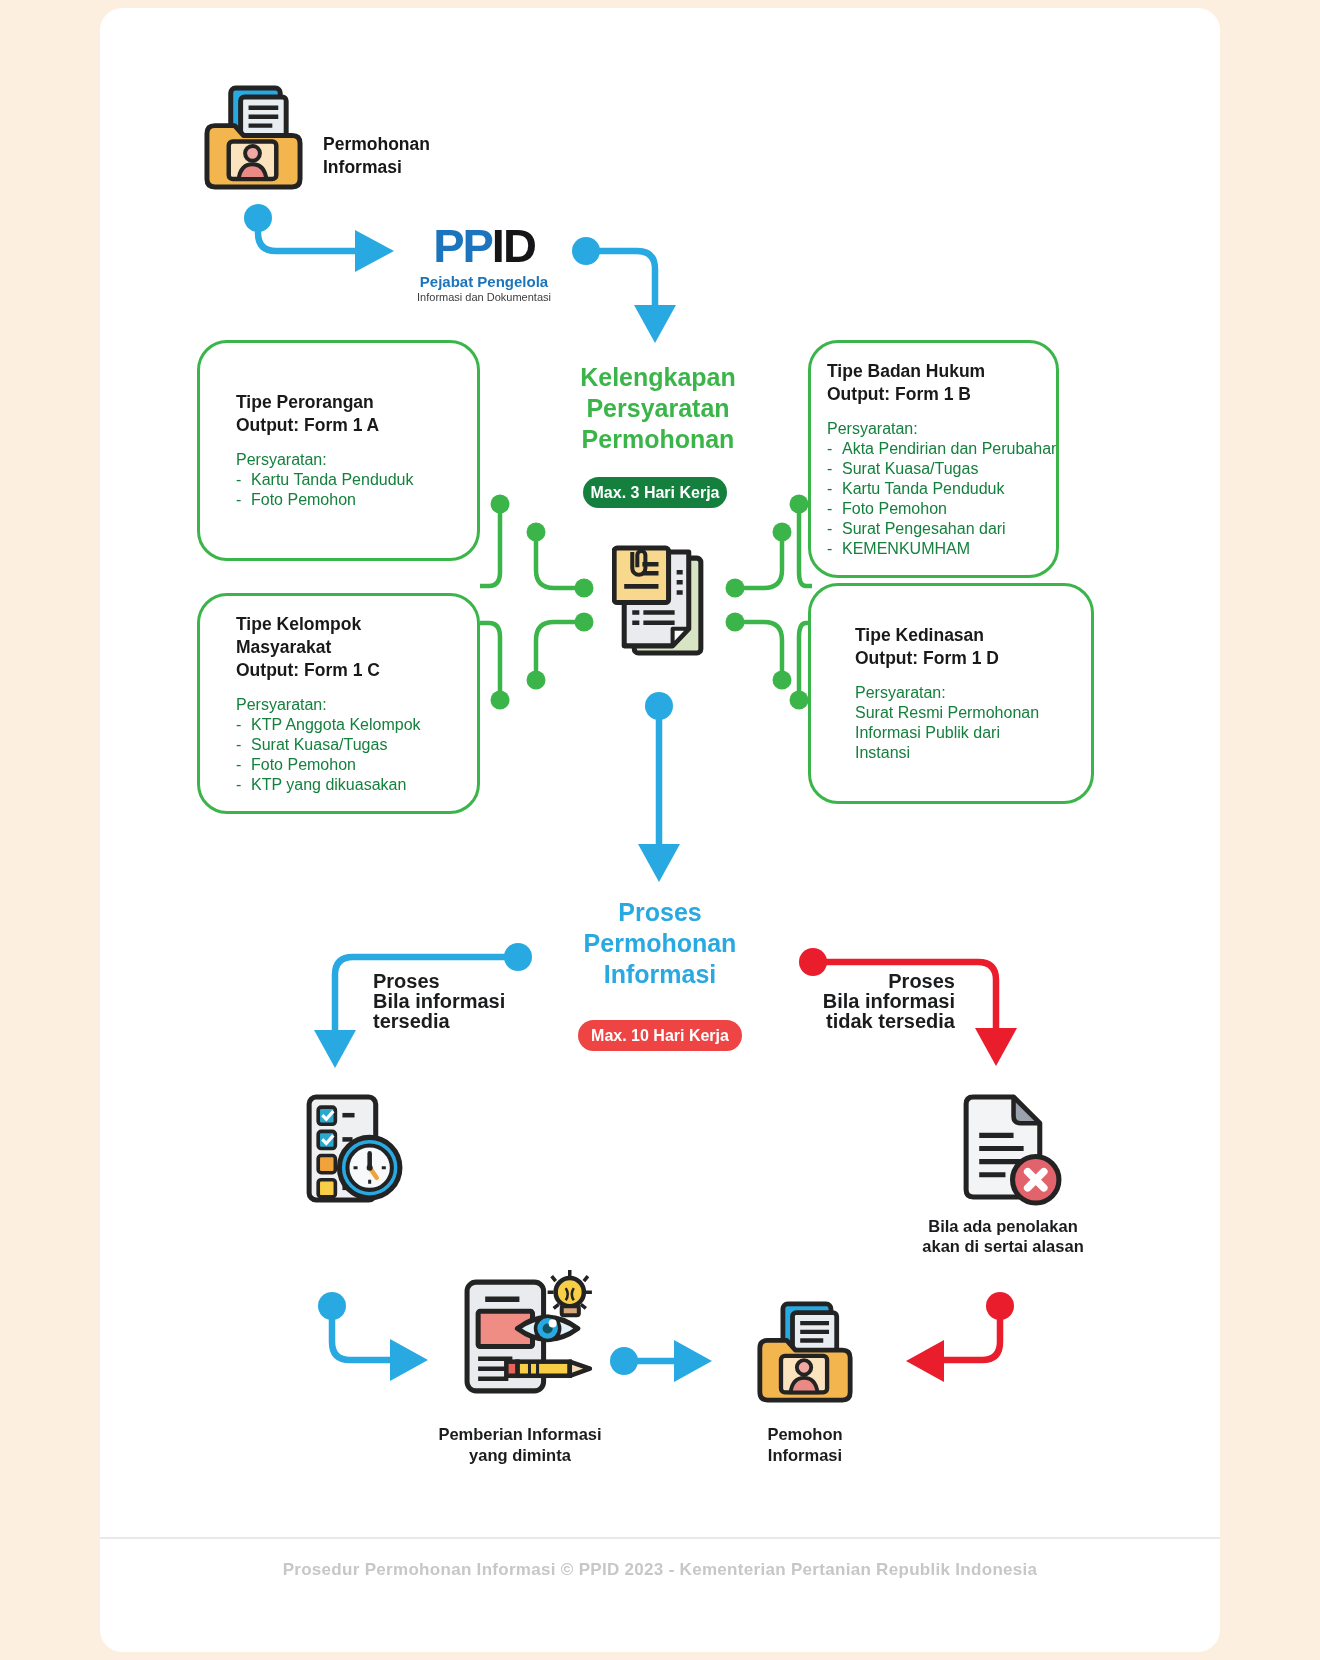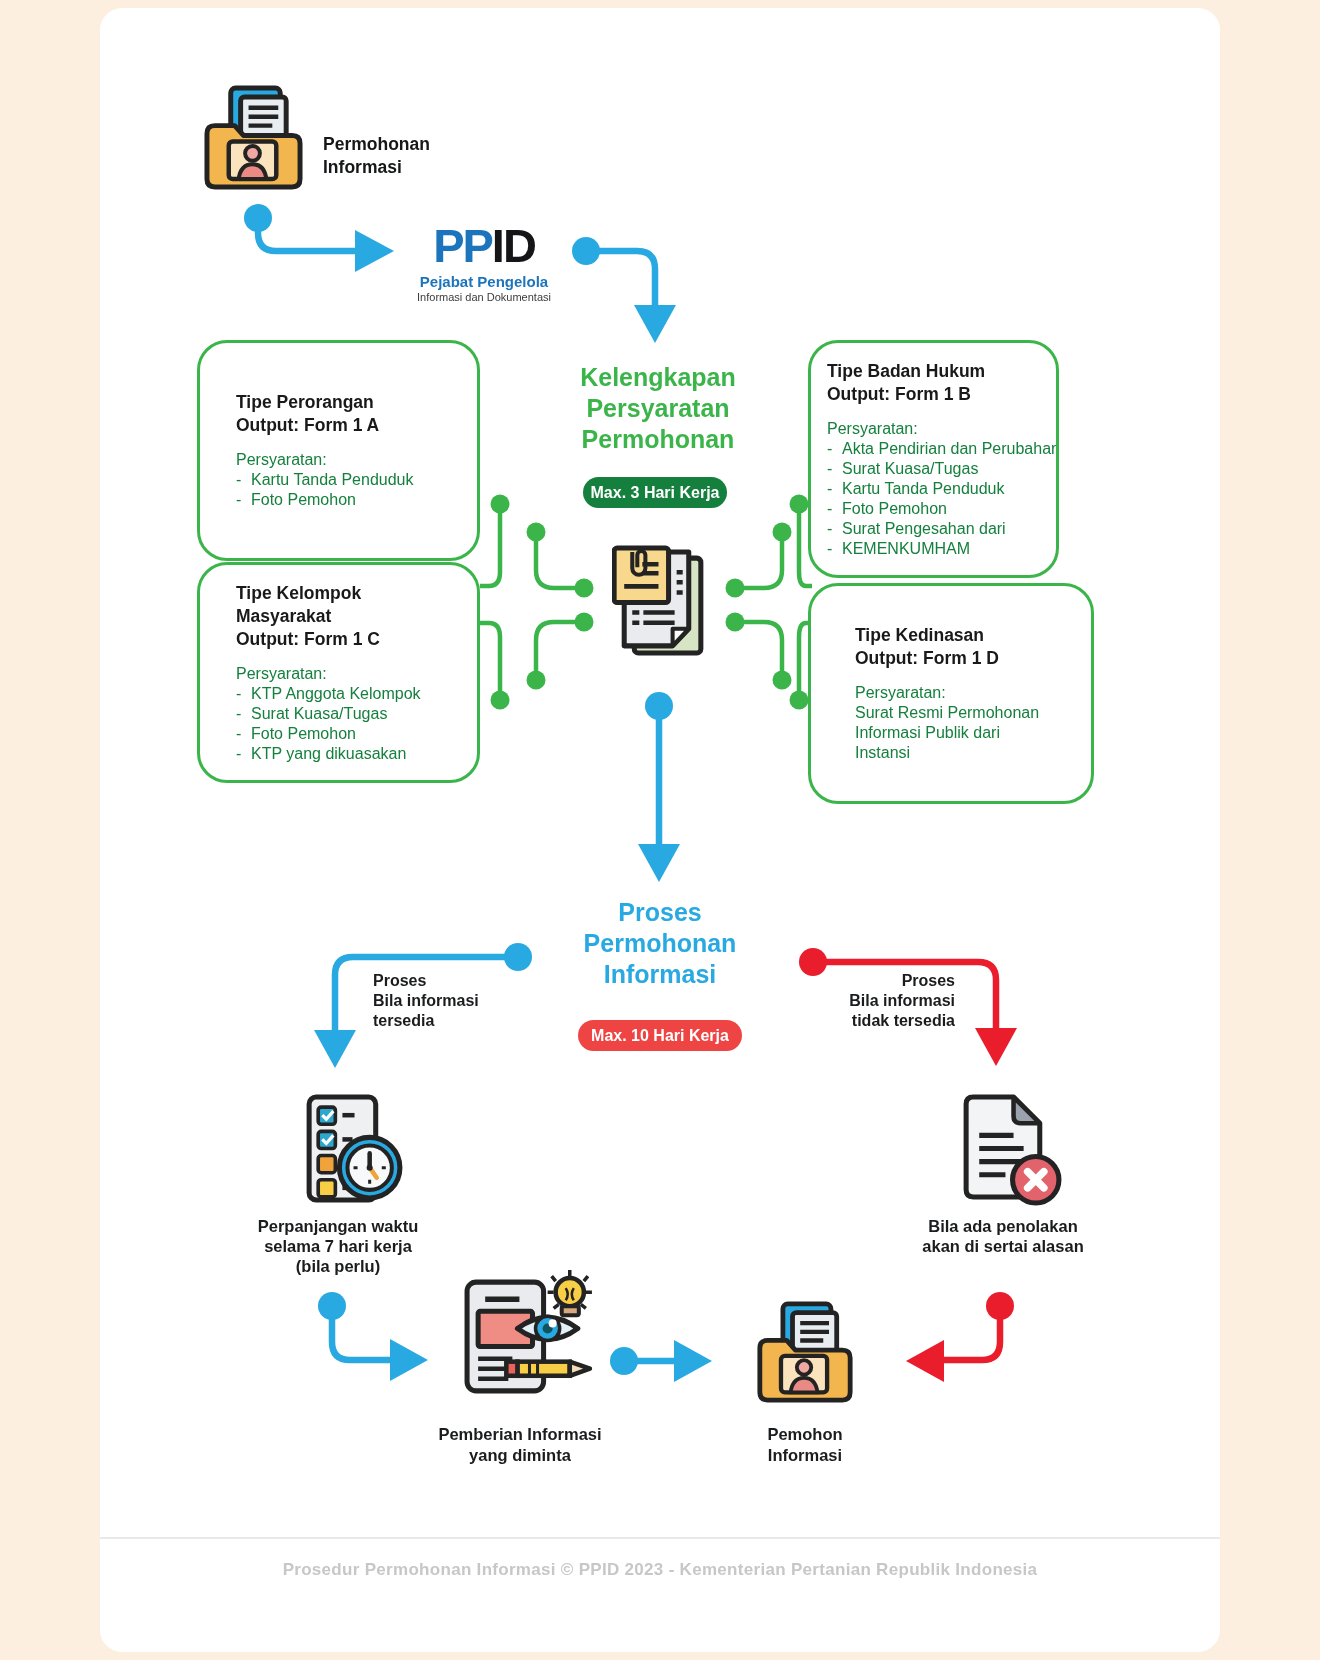--- a/index.html
+++ b/index.html
@@ -42,21 +42,21 @@
     display:flex; flex-direction:column; justify-content:center; overflow:hidden;
     background:#fff;
   }
   .box-title { font-size:17.5px; line-height:23px; font-weight:700; color:#19191B; margin-bottom:13px; }
   .req-label, .req-item, .plain-item { font-size:16px; line-height:20px; color:#15803d; white-space:nowrap; }
   .req-item { display:flex; }
   .req-item::before { content:"-"; flex:0 0 15px; }
 
   
   .caption { text-align:center; font-weight:700; color:#1B1C1E; font-size:16.5px; line-height:21px; }
-  .branch-label { font-size:16px; line-height:20px; font-weight:700; color:#1B1C1E; }
+  .branch-label { font-size:20px; line-height:20px; font-weight:700; color:#1B1C1E; }
   .note { text-align:center; font-weight:700; color:#1B1C1E; font-size:16.5px; line-height:20px; }
 
   
   .footer-divider { left:100px; top:1537px; width:1120px; height:2px; background:#E9E9E9; }
   .footer-text { left:100px; top:1560px; width:1120px; text-align:center; font-size:17px;
                  color:#C6C7C9; letter-spacing:0.3px;font-weight:bold; }
 </style>
 </head>
 <body>
 
@@ -168,21 +168,21 @@
     </div>
     <div class="req-label">Persyaratan:</div>
     <div class="req-item">Akta Pendirian dan Perubahan</div>
     <div class="req-item">Surat Kuasa/Tugas</div>
     <div class="req-item">Kartu Tanda Penduduk</div>
     <div class="req-item">Foto Pemohon</div>
     <div class="req-item">Surat Pengesahan dari</div>
     <div class="req-item">KEMENKUMHAM</div>
   </div>
 
-  <div class="abs req-box" style="left:197px; top:562px; width:283px; height:221px; padding-left:36px;">
+  <div class="abs req-box" style="left:197px; top:593px; width:283px; height:221px; padding-left:36px;">
     <div class="box-title">
       <div>Tipe Kelompok</div>
       <div>Masyarakat</div>
       <div>Output: Form 1 C</div>
     </div>
     <div class="req-label">Persyaratan:</div>
     <div class="req-item">KTP Anggota Kelompok</div>
     <div class="req-item">Surat Kuasa/Tugas</div>
     <div class="req-item">Foto Pemohon</div>
     <div class="req-item">KTP yang dikuasakan</div>
@@ -240,25 +240,20 @@
       <rect x="21" y="86" width="17" height="17" rx="3" fill="#F8CE46" stroke="#232323" stroke-width="3.6"></rect>
       <path d="M45 94 h10" stroke="#232323" stroke-width="4.5"></path>
       <circle cx="72" cy="74" r="30" fill="#29A9E1" stroke="#232323" stroke-width="5"></circle>
       <circle cx="72" cy="74" r="22" fill="#F8F9FA" stroke="#232323" stroke-width="4"></circle>
       <path d="M72 58 v4 M88 74 h-4 M72 90 v-4 M56 74 h4" stroke="#232323" stroke-width="3"></path>
       <path d="M72 74 V60" stroke="#232323" stroke-width="4.5" stroke-linecap="round"></path>
       <path d="M72 74 l7 10" stroke="#F0A23B" stroke-width="4.5" stroke-linecap="round"></path>
       <circle cx="72" cy="74" r="3" fill="#232323"></circle>
     </svg>
   </div>
-  <div class="abs note" style="left:243px; top:1216px; width:190px;">
-    <div>Perpanjangan waktu</div>
-    <div>selama 7 hari kerja</div>
-    <div>(bila perlu)</div>
-  </div>
 
   <div class="abs" style="left:955px; top:1093px; width:109px; height:113px;">
     <svg viewBox="0 0 108 112" width="100%" height="100%">
       <path d="M18 4 h40 l26 26 v66 q0 7 -7 7 H18 q-7 0 -7 -7 V11 q0 -7 7 -7 Z" fill="#F3F4F6" stroke="#232323" stroke-width="5" stroke-linejoin="round"></path>
       <path d="M58 4 v19 q0 7 7 7 h19 Z" fill="#9AA2AE" stroke="#232323" stroke-width="4.5" stroke-linejoin="round"></path>
       <path d="M24 42 h34 M24 55 h44 M24 68 h44 M24 81 h26" stroke="#232323" stroke-width="5"></path>
       <circle cx="80" cy="86" r="23" fill="#E2636C" stroke="#232323" stroke-width="5"></circle>
       <path d="M72 78 l16 16 M88 78 l-16 16" stroke="#fff" stroke-width="7.5" stroke-linecap="round"></path>
     </svg>
   </div>

